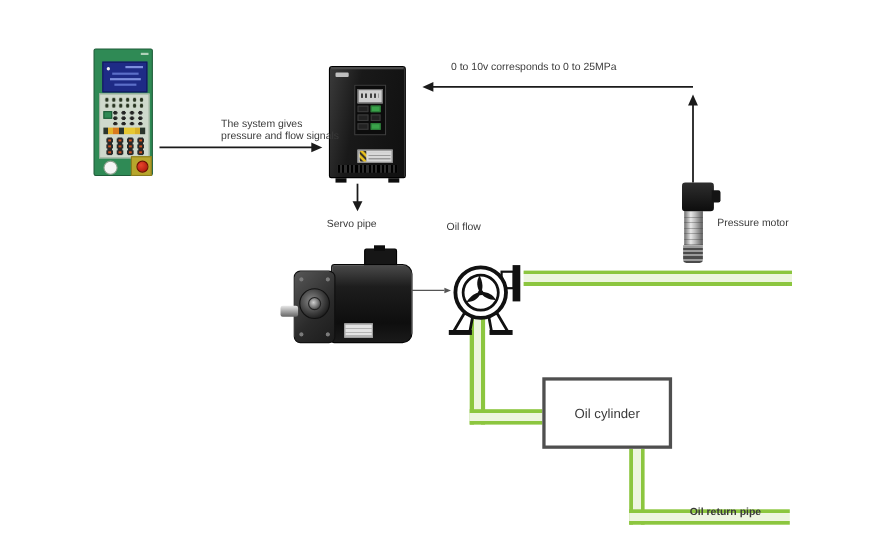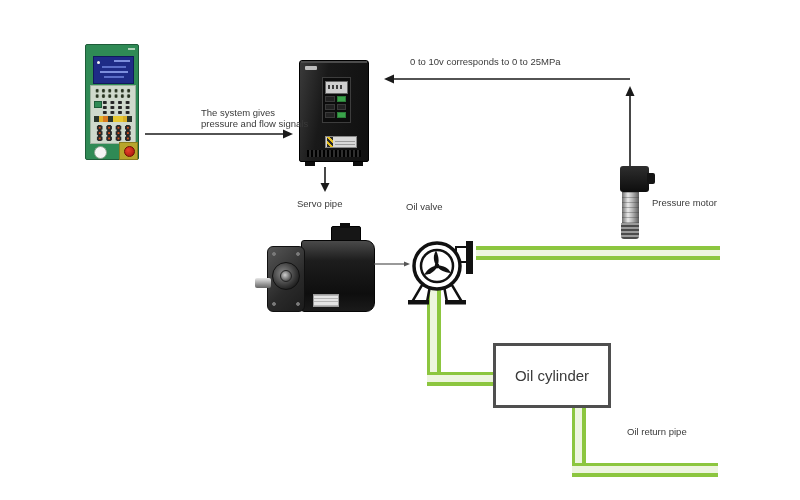--- a/index.html
+++ b/index.html
@@ -83,21 +83,21 @@
   .sensor-nub{left:647px;top:173px;width:8px;height:11px;background:#141414;border-radius:0 2px 2px 0;z-index:2;}
   .sensor-body{left:622px;top:192px;width:17px;height:31px;z-index:2;
     background:linear-gradient(90deg,#6e6e6e,#e8e8e8 35%,#b8b8b8 60%,#5e5e5e);
     background-image:repeating-linear-gradient(0deg,rgba(60,60,60,.35) 0 1px,transparent 1px 5px),linear-gradient(90deg,#6e6e6e,#e8e8e8 35%,#b8b8b8 60%,#5e5e5e);}
   .sensor-tip{left:621px;top:223px;width:18px;height:16px;z-index:2;
     background:repeating-linear-gradient(0deg,#4a4a4a 0 2px,#9a9a9a 2px 4px);border-radius:0 0 3px 3px;}
 
   
   .cylinder{left:493px;top:343px;width:112px;height:59px;background:#fff;border:3px solid #4f4f4f;z-index:2;
     display:flex;align-items:center;justify-content:center;}
-  .cylinder span{font-size:15px;color:#3a3a3a;}
+  .cylinder span{font-size:12px;color:#3a3a3a;}
 
   svg.overlay{position:absolute;left:0;top:0;z-index:5;pointer-events:none;}
   svg.pump{position:absolute;left:400px;top:228px;z-index:2;}
 </style>
 </head>
 <body>
 
 <div id="canvas">
 
   <div class="pipe pipe-h" style="left:476px;top:246px;width:244px;height:14px;"></div>
@@ -214,17 +214,17 @@
     <g>
       <line x1="374" y1="264" x2="404" y2="264" stroke="#555" stroke-width="1.2"></line>
       <polygon points="404,261.5 410,264 404,266.5" fill="#555"></polygon>
     </g>
   </svg>
 
   <div class="lbl" style="left:153px;top:107px;width:130px;margin-left:48px;">The system gives
 pressure and flow signals</div>
   <div class="lbl center" style="left:410px;top:56px;width:190px;">0 to 10v corresponds to 0 to 25MPa</div>
   <div class="lbl center" style="left:297px;top:198px;width:60px;">Servo pipe</div>
-  <div class="lbl center" style="left:406px;top:201px;width:54px;">Oil valve</div>
+  <div class="lbl center" style="left:406px;top:201px;width:54px;">Oil flow</div>
   <div class="lbl" style="left:652px;top:197px;width:80px;">Pressure motor</div>
-  <div class="lbl" style="left:627px;top:426px;width:90px;">Oil return pipe</div>
+  <div class="lbl" style="left:627px;top:460px;width:90px;font-weight:bold;">Oil return pipe</div>
 
 </div>
 
 </body></html>

